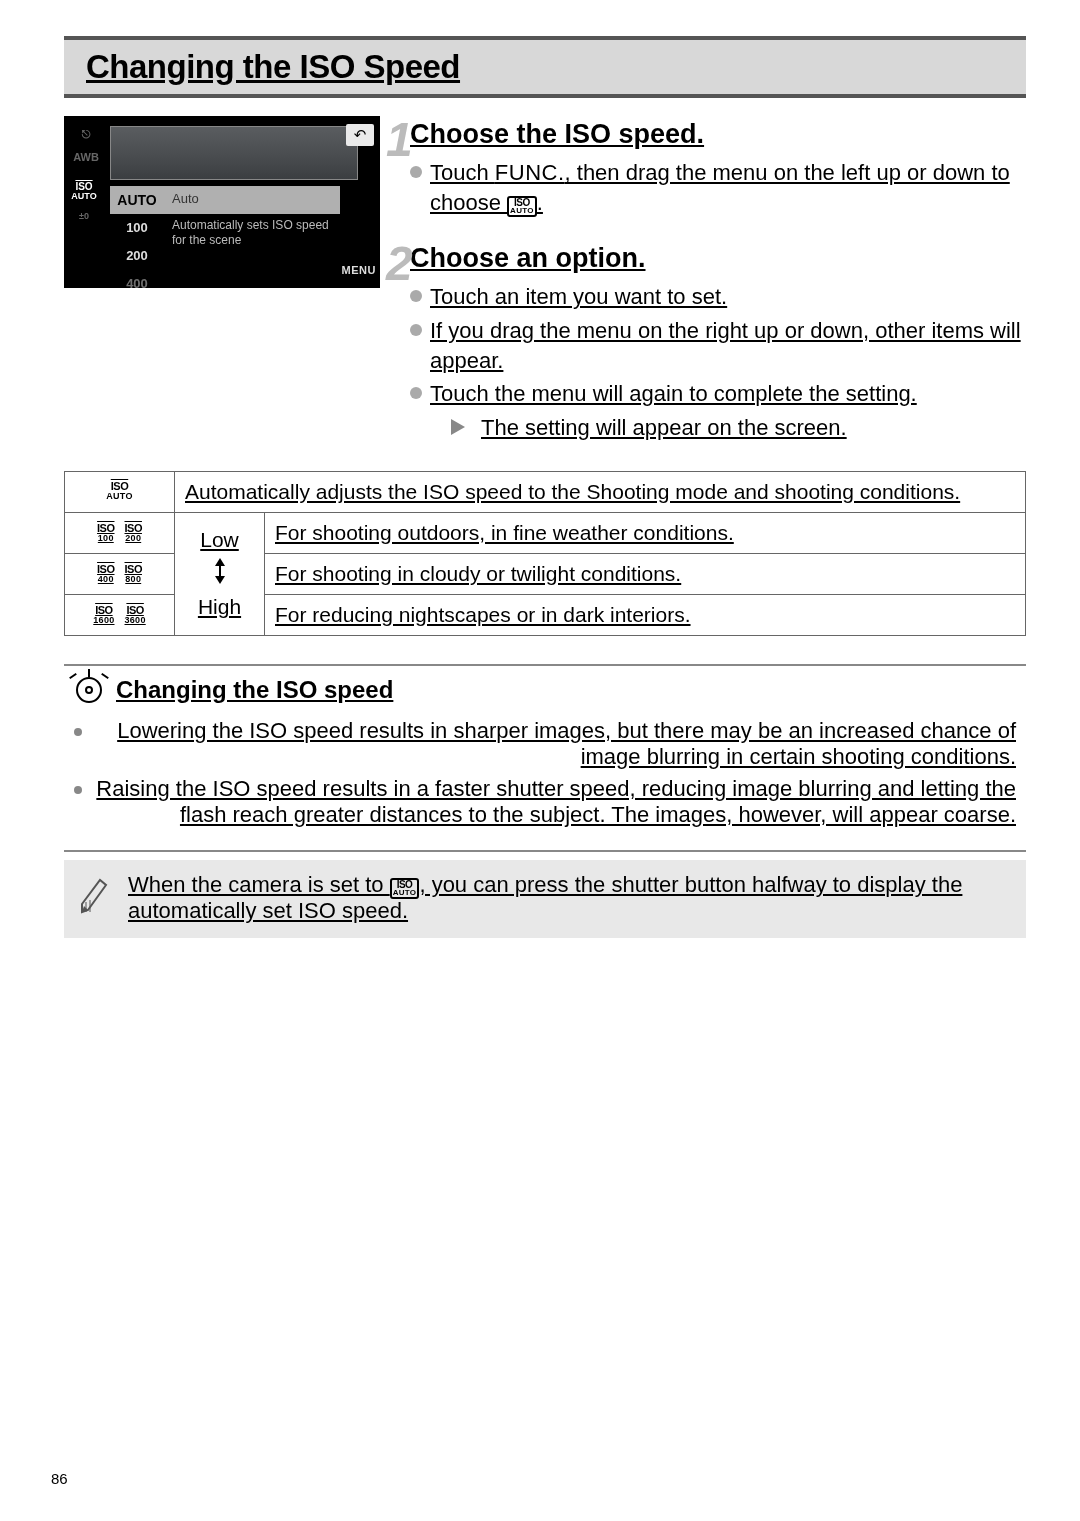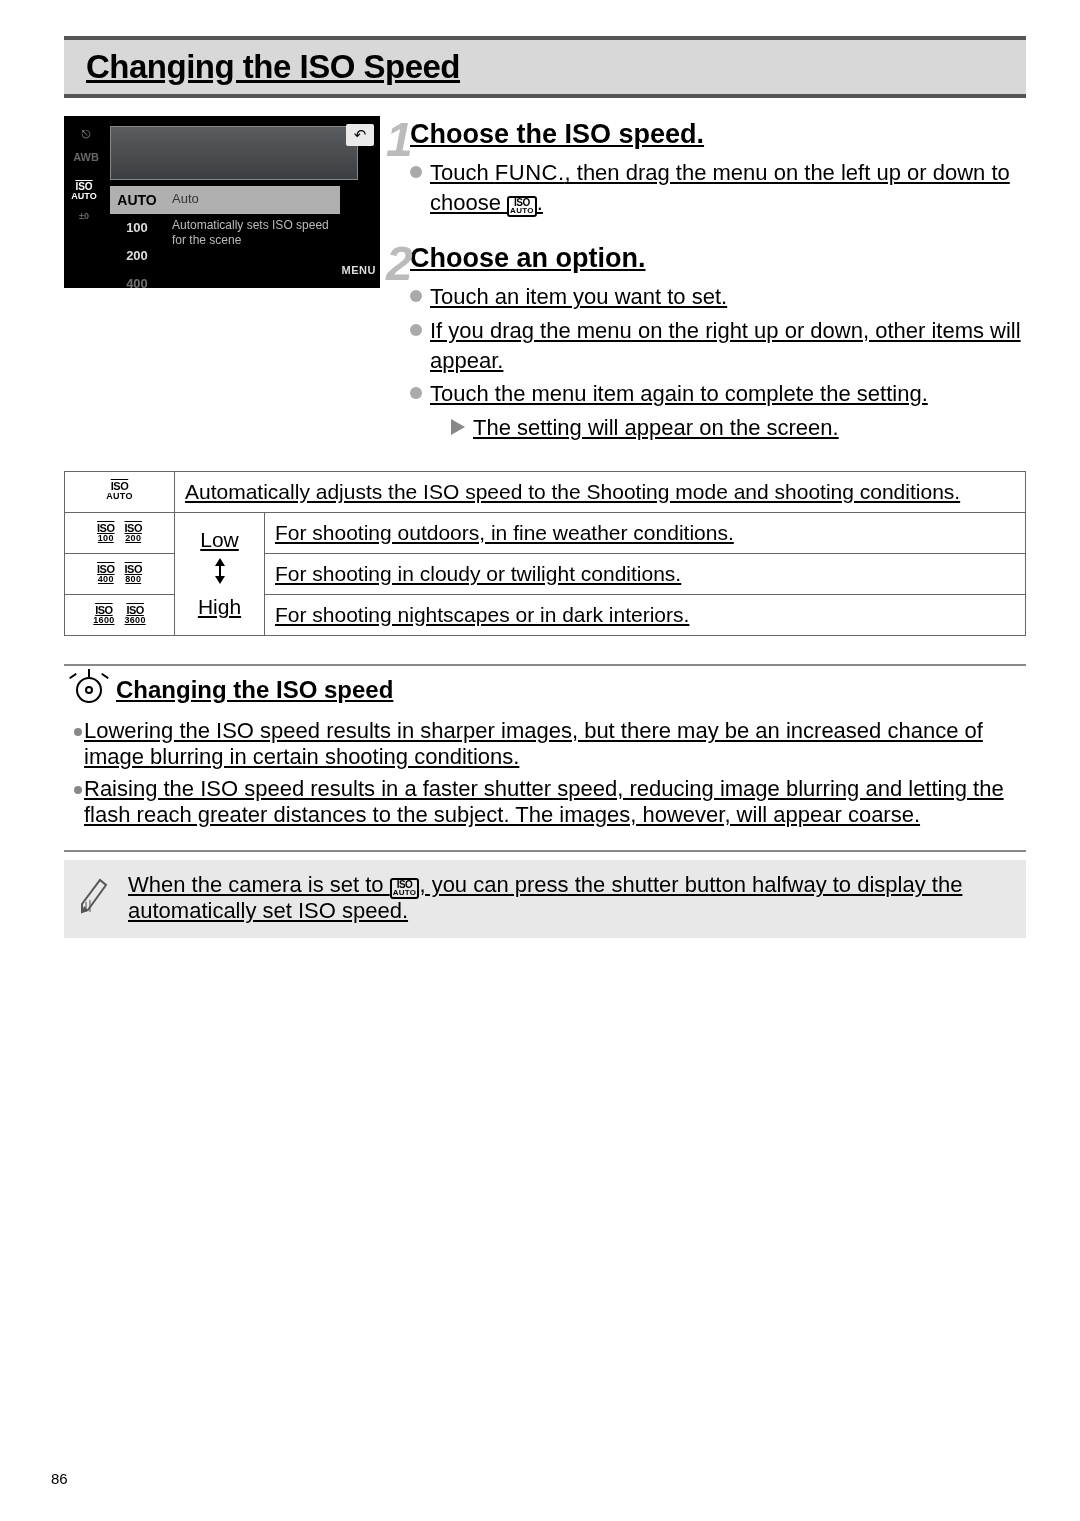--- a/index.html
+++ b/index.html
@@ -99,21 +99,21 @@
   .iso-auto-left .top { font-size:10px; line-height:9px; text-decoration:overline;}
 
   
   .steps { flex: 1; font-size:22px; line-height:1.35;}
   .step-hdr { position:relative; }
   .step-num { position:absolute; left:-24px; top:-8px; font-size:48px; font-weight:900; color:#bbb; font-style:italic;}
   .step-title { font-weight:900; font-size:27px; margin-bottom:6px;}
   .bullet { display:flex; gap:8px; margin-bottom:4px;}
   .bullet .b { width:12px;height:12px;border-radius:50%;background:#aaa;margin-top:8px;flex:0 0 12px;}
   .bullet .t { flex:1;}
-  .arrow-line { display:flex; gap:8px;padding-left:41px;}
+  .arrow-line { display:flex; gap:16px;padding-left:41px;}
   .arrow-line .tri { width:0;height:0;border-top:8px solid transparent;border-bottom:8px solid transparent;border-left:14px solid #888;margin-top:6px;}
   .func { font-family: 'Arial Narrow', Arial, sans-serif; letter-spacing:0.5px; font-weight:400;}
   .iso-inline {
     display:inline-block; position:relative; top:3px;
     border:2px solid #000; border-radius:3px;
     font-size:10px; font-weight:900; line-height:8px; padding:1px 1px 0 1px;
     text-align:center;
   }
   .iso-inline .l1 { display:block; font-size:10px; text-decoration: none; letter-spacing:-0.5px;}
   .iso-inline .l2 { display:block; font-size:8px; letter-spacing:0.3px;}
@@ -150,21 +150,21 @@
   }
   .tips-hdr { display:flex; align-items:center; gap:14px; font-weight:900; font-size:24px; margin-bottom:14px;}
   .bulb {
     width:26px;height:26px;border:2.5px solid #000;border-radius:50%;
     position:relative; margin-left:2px;
   }
   .bulb::before {content:"";position:absolute;left:50%;top:-10px;width:2px;height:8px;background:#000;transform:translateX(-50%);}
   .bulb::after {content:"";position:absolute;left:-9px;top:-4px;width:8px;height:2px;background:#000;transform:rotate(-35deg);}
   .bulb .r {position:absolute;right:-9px;top:-4px;width:8px;height:2px;background:#000;transform:rotate(35deg);}
   .bulb .s {position:absolute;left:50%;top:50%;transform:translate(-50%,-50%);width:8px;height:8px;border:2px solid #000;border-radius:50%;}
-  .tip-item {display:flex;gap:2px;margin-bottom:6px;}
+  .tip-item {display:flex;gap:2px;margin-bottom:6px;text-align:right;}
   .tip-item .dot{width:8px;height:8px;border-radius:50%;background:#888;margin-top:10px;flex:0 0 8px;}
 
   
   .note {
     background:#e8e8e8;
     margin-top:8px;
     padding:12px 14px 14px 14px;
     display:flex;
     gap:18px;
     font-size:22px;
@@ -234,21 +234,21 @@
       <div class="bullet">
           <div class="b"></div>
           <div class="t">Touch an item you want to set.</div>
         </div>
       <div class="bullet">
           <div class="b"></div>
           <div class="t">If you drag the menu on the right up or down, other items will appear.</div>
         </div>
       <div class="bullet">
           <div class="b"></div>
-          <div class="t">Touch the menu item again to complete the setting.</div>
+          <div class="t">Touch the menu will again to complete the setting.</div>
         </div>
       <div class="arrow-line">
           <div class="tri"></div>
           <div>The setting will appear on the screen.</div>
         </div>
     </div>
   </div>
 
   <table class="iso">
     <tbody>
@@ -299,21 +299,21 @@
         <span class="iso-badge">
                 <span class="l1">ISO</span>
                 <span class="l2">1600</span>
               </span>
         <span class="iso-badge">
                 <span class="l1">ISO</span>
                 <span class="l2">3600</span>
               </span>
       </div>
           </td>
-      <td>For shooting nightscapes or in dark interiors.</td>
+      <td>For reducing nightscapes or in dark interiors.</td>
     </tr>
   </tbody>
     </table>
 
   <div class="tips">
     <div class="tips-hdr">
       <div class="bulb">
           <span class="r"></span>
           <span class="s"></span>
         </div>

